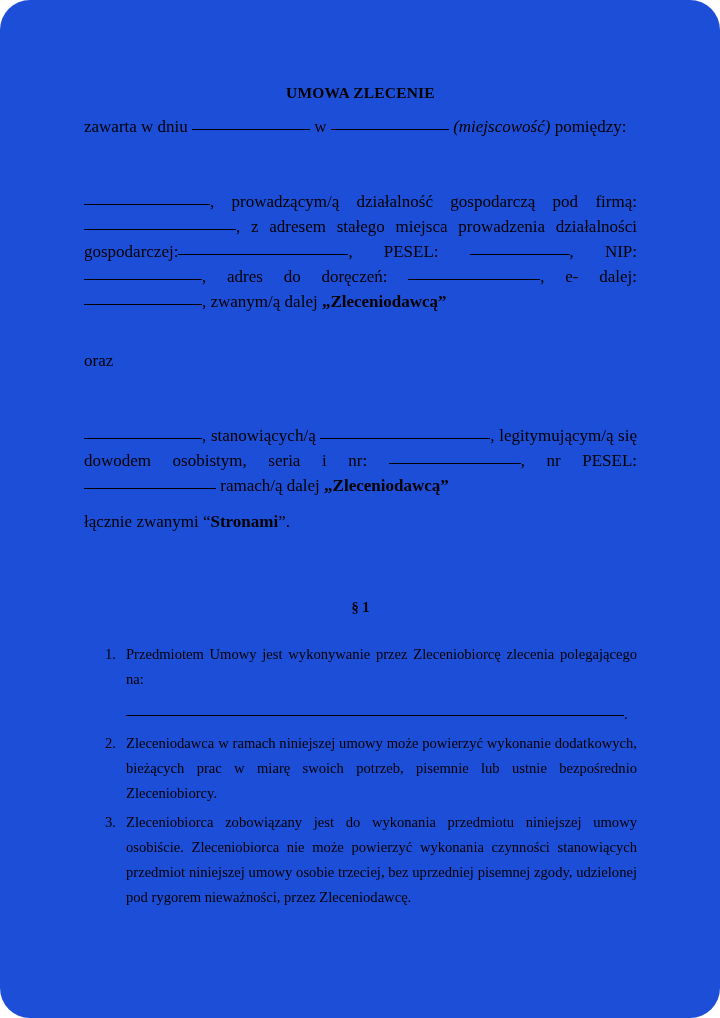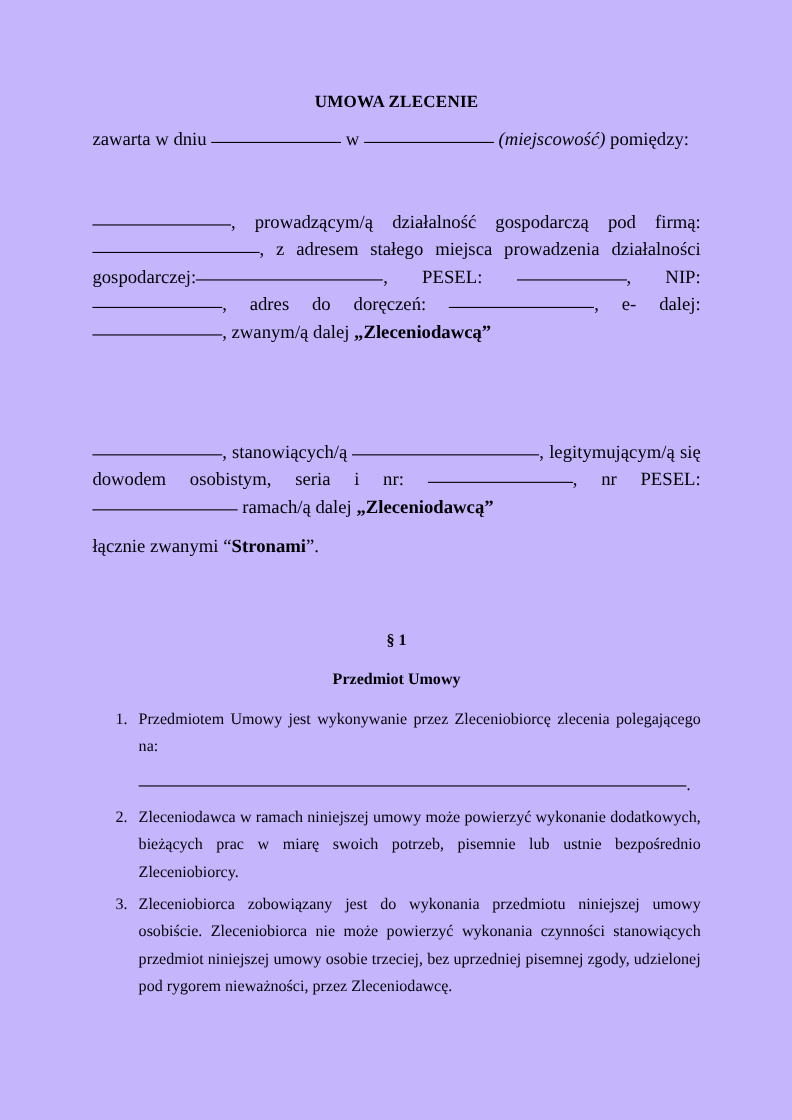--- a/index.html
+++ b/index.html
@@ -9,24 +9,25 @@
     background: #ffffff;
   }
   body {
     font-family: "Liberation Serif", "DejaVu Serif", serif;
     color: #000000;
   }
   .page {
     position: relative;
     width: 720px;
     height: 1018px;
-    background: #c4b5fd;
+    background: #1d4ed8;
     margin: 0 auto;
     overflow: hidden;
     box-sizing: border-box;
+    border-radius: 30px;
   }
   .content {
     position: absolute;
     left: 84px;
     top: 0;
     width: 553px;
   }
   .doc-title {
     text-align: center;
     font-weight: bold;
@@ -146,20 +147,21 @@
       <span class="blank b12"></span><span>, NIP:</span>
       <span class="blank b14"></span><span>, adres do doręczeń:</span>
       <span class="blank b16"></span><span>, e-</span>
       <span>dalej:</span>
       <span class="blank b14"></span><span>, zwanym/ą dalej</span>
       <span class="bold">„Zleceniodawcą”</span>
     </p>
 
     <div class="gap-lg"></div>
 
+    <p class="para left">oraz</p>
 
     <div class="gap-xl"></div>
 
     <p class="para">
       <span class="blank b14"></span><span>, stanowiących/ą</span>
       <span class="blank b20"></span><span>, legitymującym/ą się dowodem</span>
       <span>osobistym, seria i nr:</span>
       <span class="blank b16"></span><span>, nr PESEL:</span>
       <span class="blank b16"></span>
       <span>ramach/ą dalej</span>
@@ -173,21 +175,20 @@
       <span>“</span><span class="bold">Stronami</span><span>”</span><span>.</span>
     </p>
 
     <div class="gap-xl"></div>
     <div class="gap-sm"></div>
 
     <p class="section-no">§ 1</p>
 
     <div class="gap-sm"></div>
 
-    <p class="section-title">Przedmiot Umowy</p>
 
     <div class="gap-sm"></div>
 
     <ol class="clauses">
       <li>
         <span>Przedmiotem Umowy jest wykonywanie przez Zleceniobiorcę zlecenia polegającego na:</span>
         <span class="fill-line">
           <span class="fill-rule"></span><span>.</span>
         </span>
       </li>

